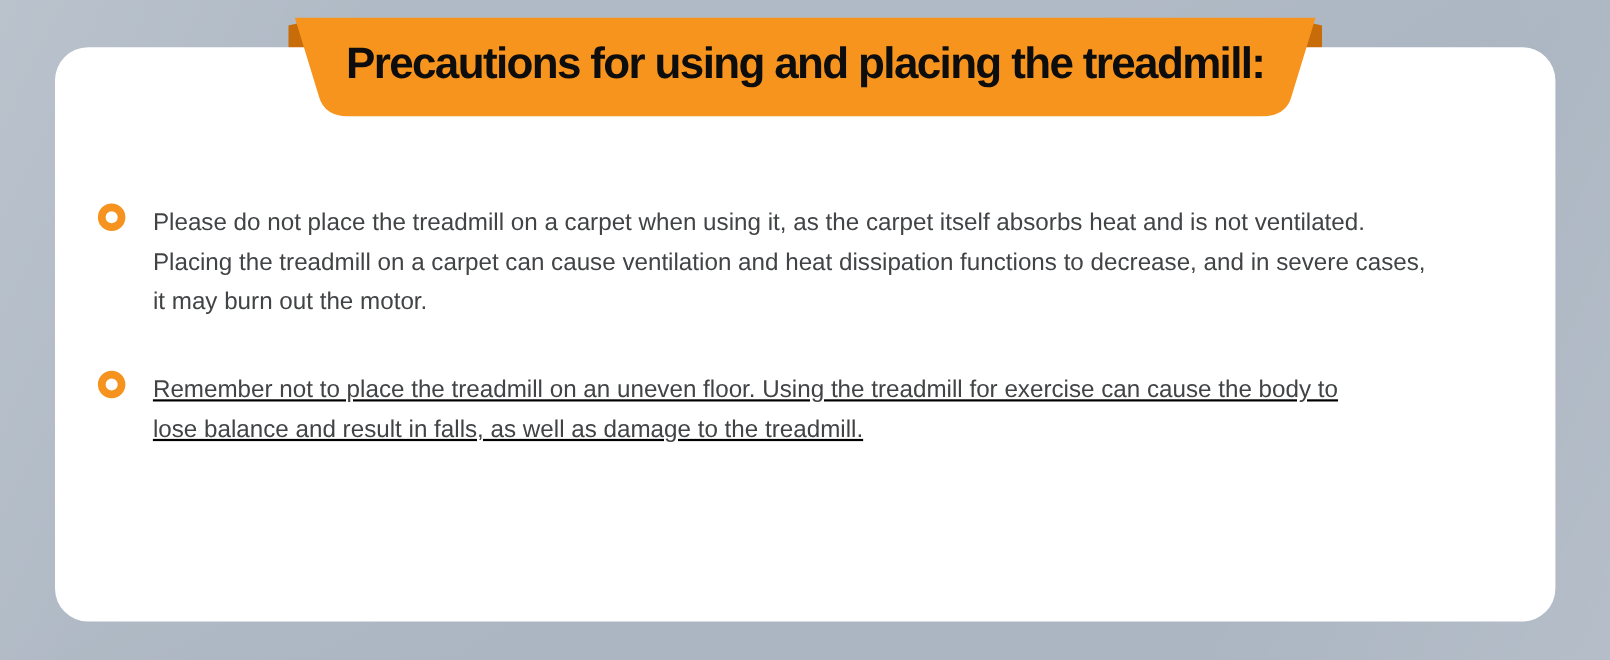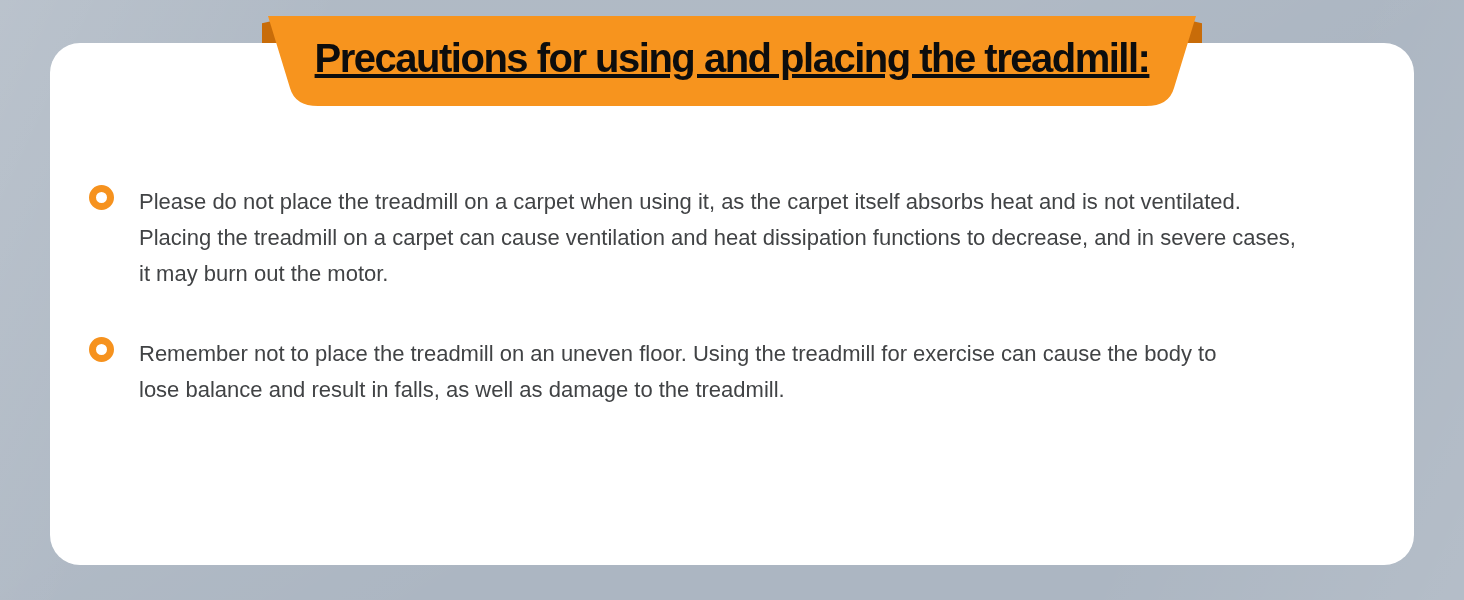--- a/index.html
+++ b/index.html
@@ -30,30 +30,30 @@
   
   .banner{
     position:absolute;left:262px;top:16px;width:940px;height:90px;z-index:3;
   }
   .banner svg{position:absolute;left:0;top:0;width:100%;height:100%;display:block;}
   .banner .shape{fill:var(--banner-fill,#f7941e);}
   .banner-title{
     position:absolute;left:0;top:0;right:0;bottom:6px;
     display:flex;align-items:center;justify-content:center;
     font-size:40px;font-weight:bold;letter-spacing:-1.5px;
-    color:var(--title-color,#0d0d0d);white-space:nowrap;text-decoration:underline;
+    color:var(--title-color,#0d0d0d);white-space:nowrap;
   }
 
   
   .list{
     position:absolute;left:139px;top:184px;width:1270px;z-index:4;
   }
   .item{position:relative;margin-bottom:44px;}
   .item:nth-child(2){margin-bottom:64px;}
-  .item:last-child{margin-bottom:0;}
+  .item:last-child{margin-bottom:0;text-decoration:underline;}
   .ring{
     position:absolute;left:-50px;top:1px;
     width:11px;height:11px;border-radius:50%;
     border:7px solid var(--bullet-color,#f6921e);
     background:#ffffff;
   }
   .item-text{
     font-size:22px;line-height:36px;color:var(--text-color,#414345);
     white-space:pre-line;
   }

